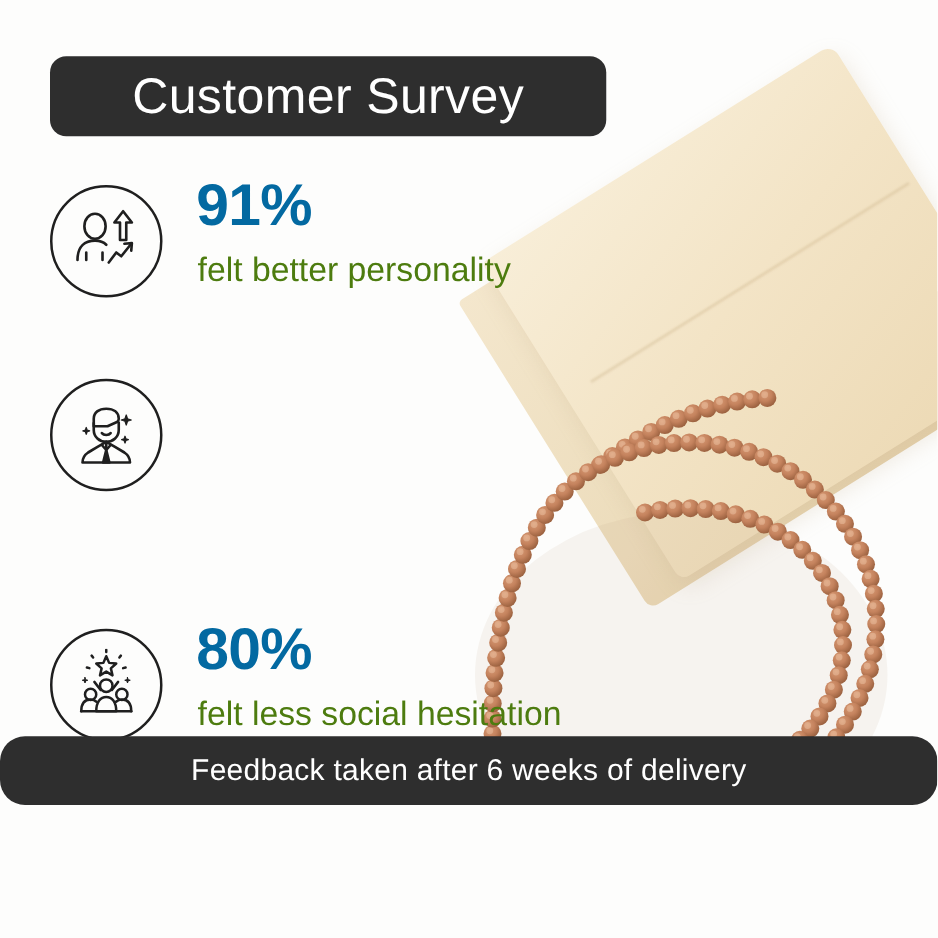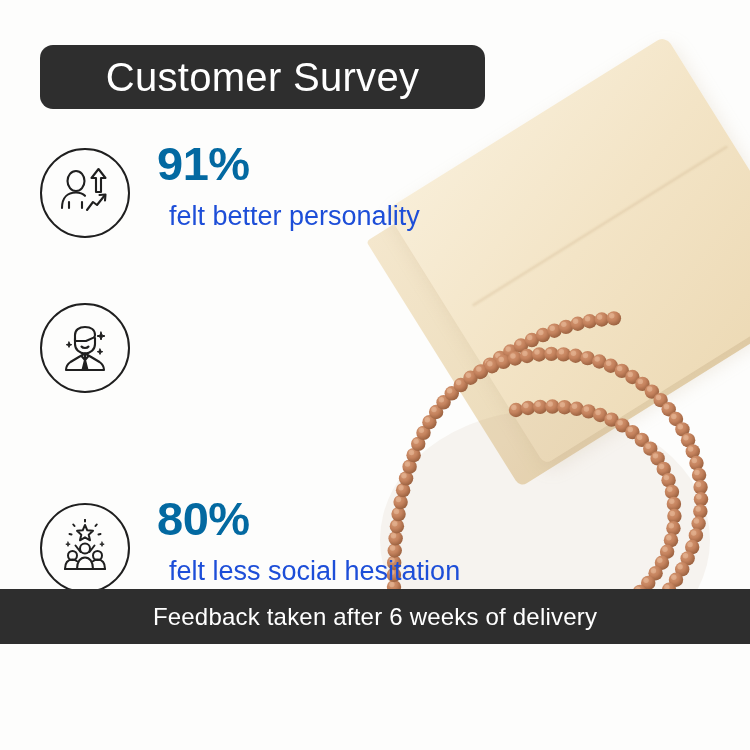--- a/index.html
+++ b/index.html
@@ -135,39 +135,40 @@
     font-size: 47px;
     font-weight: 700;
     color: #0369a1;
     line-height: 1.0;
     letter-spacing: -0.5px;
     display: block;
   }
   .stat-label {
     font-size: 27px;
     font-weight: 400;
-    color: #1d4ed8;
+    color: #4d7c0f;
     line-height: 1.28;
     display: block;
     margin-top: 12px;
-    margin-left: 12px;
+    margin-left: 1px;
     max-width: 340px;
   }
 
   
   .footer-bar {
     position: absolute;
     left: 0;
     bottom: 0;
     width: 750px;
     height: 55px;
     background: #2e2e2e;
     display: flex;
     align-items: center;
     justify-content: center;
+    border-radius: 20px;
   }
   .footer-bar .footer-text {
     color: #ffffff;
     font-size: 24px;
     font-weight: 400;
     letter-spacing: 0.2px;
     white-space: nowrap;
   }
 </style>
 </head>

